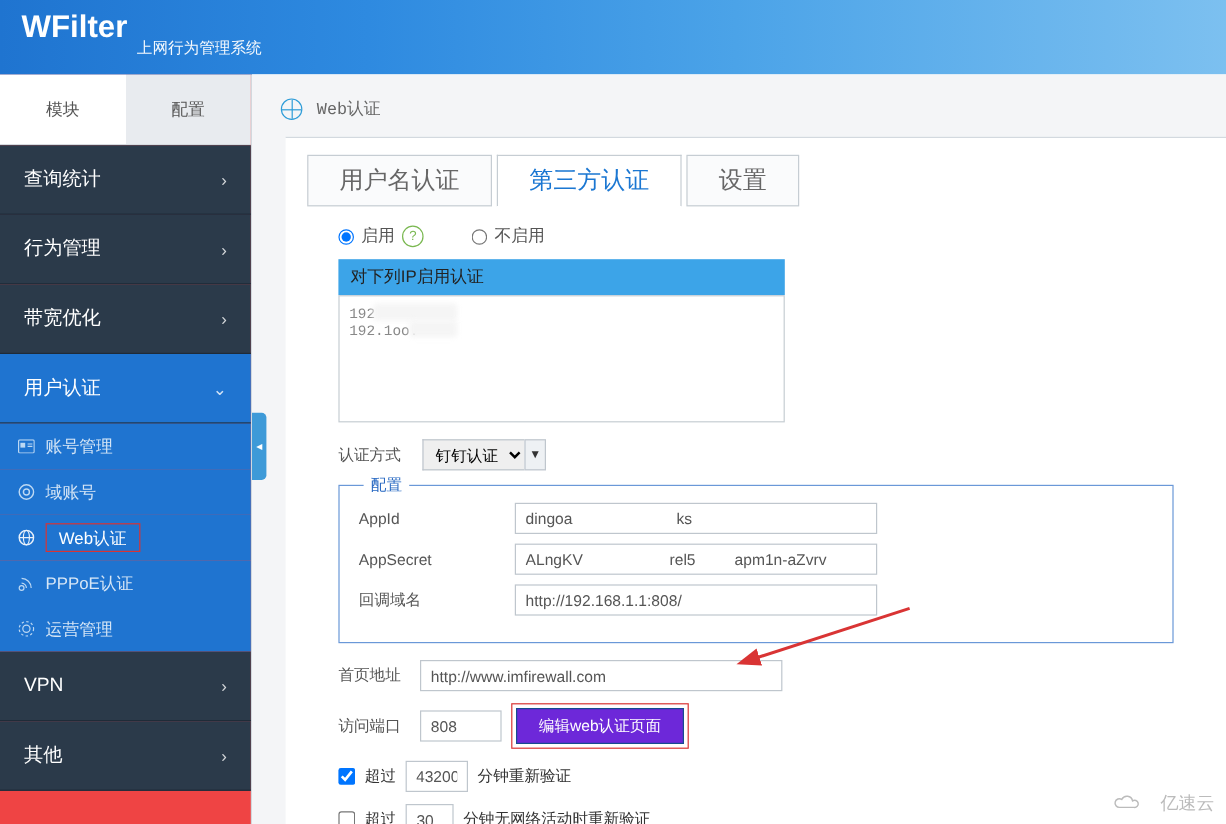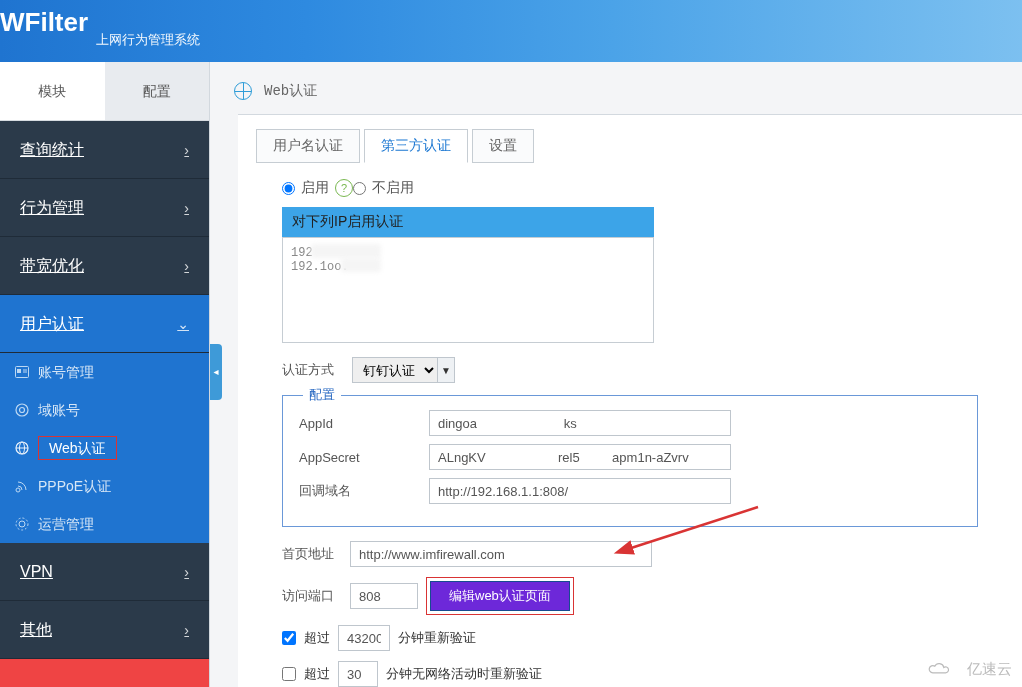--- a/index.html
+++ b/index.html
@@ -1,68 +1,68 @@
 <!DOCTYPE html>
 <html><head>
 <meta charset="utf-8">
 <style>
 * { box-sizing: border-box; margin: 0; padding: 0; }
 body { font-family: "Microsoft YaHei", Arial, sans-serif; font-size: 13px; color: #333; background: #fff; width: 1022px; height: 687px; overflow: hidden; position: relative; }
 
 
-.header { height: 62px; background: linear-gradient(90deg, #1f74d0 0%, #2e8ae0 30%, #4ba3e8 60%, #7cc0f0 100%); color: #fff; display: flex; align-items: flex-start; flex-direction: column; justify-content: center; position: relative; }
+.header { height: 62px; background: linear-gradient(90deg, #1f74d0 0%, #2e8ae0 30%, #4ba3e8 60%, #7cc0f0 100%); color: #fff; padding-left: 18px; display: flex; align-items: flex-start; flex-direction: column; justify-content: center; position: relative; }
 .header .brand { font-size: 26px; font-weight: bold; line-height: 1; margin-top: -4px; }
 .header .subtitle { font-size: 13px; margin-left: 96px; margin-top: -4px; opacity: .95; }
 
 
 .body-row { display: flex; height: calc(687px - 62px); }
 .sidebar { width: 210px; background: #ef4444; border-right: 1px solid #d2d8de; display: flex; flex-direction: column; flex-shrink: 0; }
 .main { flex: 1; background: #f4f5f7; position: relative; overflow: hidden; }
 
 
 .side-tabs { display: flex; border-bottom: 1px solid #d6dbe0; }
 .side-tab { flex: 1; height: 58px; line-height: 58px; text-align: center; font-size: 14px; color: #555; cursor: pointer; }
 .side-tab.active { background: #e8ebef; }
 .side-tab:not(.active) { background: #ffffff; }
 
 
-.side-group { height: 58px; line-height: 58px; padding: 0 20px; font-size: 16px; color: #fff; background: #2b3a4a; display: flex; justify-content: space-between; align-items: center; cursor: pointer; border-bottom: 1px solid #1f2b38; text-decoration: underline; }
+.side-group { height: 58px; line-height: 58px; padding: 0 20px; font-size: 16px; color: #fff; background: #2b3a4a; display: flex; justify-content: space-between; align-items: center; cursor: pointer; border-bottom: 1px solid #1f2b38; }
 .side-group .chev { font-size: 14px; opacity: .8; }
 
 
 .side-item { height: 38px; line-height: 38px; padding-left: 14px; color: #d6e6f6; background: #1f74d0; font-size: 14px; display: flex; align-items: center; gap: 8px; cursor: pointer; }
 .side-item .icon { width: 16px; height: 16px; display: inline-flex; align-items: center; justify-content: center; opacity: .9; }
 .side-item.selected { color: #fff; }
 .side-item.selected .label-wrap { border: 1px solid #d93434; padding: 0 10px; height: 24px; line-height: 22px; display: inline-block; }
 
 
 .content-wrap { padding: 20px 0 0 24px; }
 .page-title-row { display: flex; align-items: center; gap: 12px; color: #666; font-size: 14px; margin-bottom: 14px; }
 .page-title-row .globe { width: 18px; height: 18px; border: 1.5px solid #2f9dd8; border-radius: 50%; position: relative; }
 .page-title-row .globe::before { content:""; position:absolute; left:50%; top:0; bottom:0; width:1px; background:#2f9dd8; }
 .page-title-row .globe::after { content:""; position:absolute; top:50%; left:0; right:0; height:1px; background:#2f9dd8; }
 
 .panel { background: #fff; border-top: 1px solid #d3d9df; margin-left: 4px; padding: 14px 18px 30px; min-height: 500px; position: relative; }
 
 
 .tabs { display: flex; gap: 4px; margin-bottom: 16px; }
-.tab { border: 1px solid #c6cdd3; padding: 7px 16px; color: #666; background: #fafbfc; cursor: pointer; font-size: 14px; }
+.tab { border: 1px solid #c6cdd3; padding: 7px 26px; color: #666; background: #fafbfc; cursor: pointer; font-size: 20px; }
 .tab.active { color: #1b77d2; border-bottom-color: #fff; background: #fff; position: relative; z-index: 2; }
 
 
 .form-row { display: flex; align-items: center; gap: 10px; margin-bottom: 10px; padding-left: 26px; }
 .form-label { width: 60px; color: #555; font-size: 13px; flex-shrink: 0; }
 input[type=text] { border: 1px solid #bfc6cd; padding: 4px 8px; font-size: 13px; height: 26px; color: #555; }
 select { border: 1px solid #bfc6cd; padding: 3px 6px; height: 26px; font-size: 13px; }
 .select-wrap { display: inline-flex; }
 .select-wrap select { border-right: none; }
 .select-btn { border:1px solid #bfc6cd; background:#eef1f4; width:18px; display:flex; align-items:center; justify-content:center; font-size:10px; cursor:pointer; }
 
 
-.radio-row { padding-left: 26px; display: flex; align-items: flex-start; margin-bottom: 10px; }
+.radio-row { padding-left: 26px; display: flex; align-items: flex-start; gap: 40px; margin-bottom: 10px; }
 .radio-opt { display: flex; align-items: center; gap: 6px; color: #555; font-size: 14px; }
 .help-badge { display:inline-flex; width:18px; height:18px; border:1px solid #7ab851; border-radius:50%; color:#7ab851; font-size:11px; align-items:center; justify-content:center; }
 
 
 .ip-title { background: #3ca4e8; color: #222; font-size: 14px; padding: 6px 10px; width: 372px; margin-left: 26px; }
 .ip-box { border: 1px solid #c6cdd3; width: 372px; height: 106px; margin-left: 26px; padding: 8px; font-family: "Courier New", monospace; font-size: 12px; color: #888; margin-bottom: 14px; position: relative; }
 .blur-patch { position:absolute; background: #f5f5f5; filter: blur(2px); border-radius: 3px; }
 
 
 .config-set { border: 1px solid #6a98d8; margin: 12px 26px 14px; padding: 14px 16px 14px; position: relative; }

